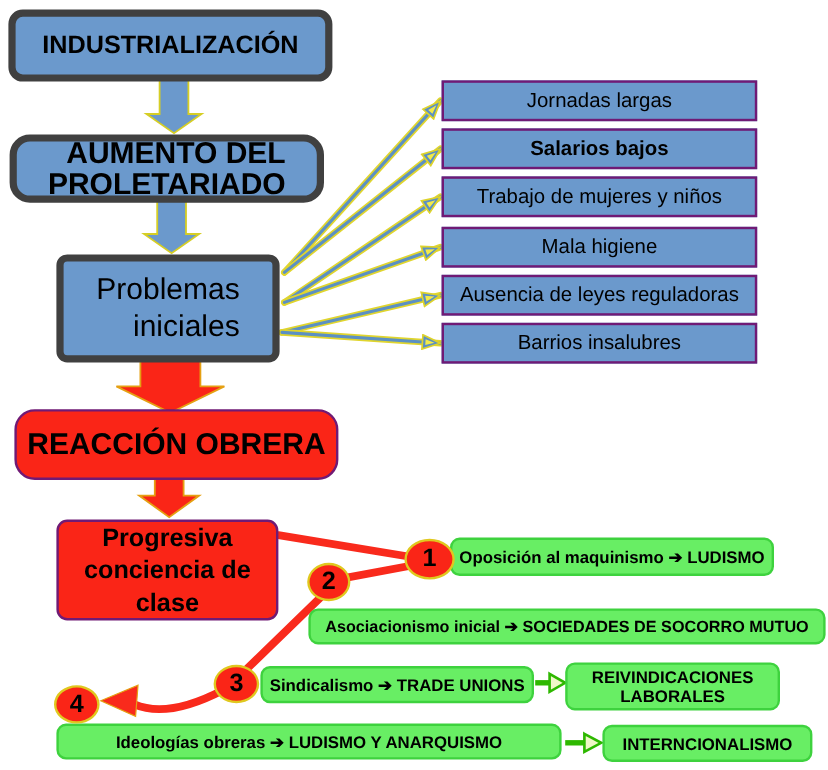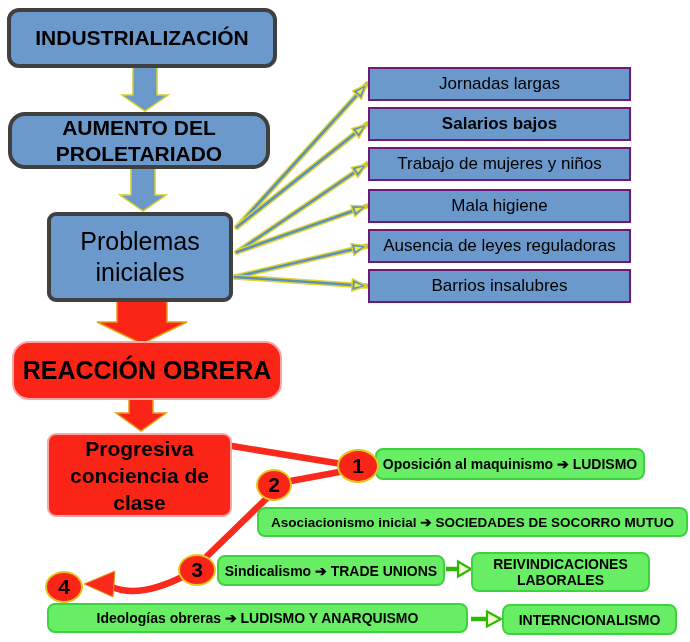--- a/index.html
+++ b/index.html
@@ -9,33 +9,33 @@
   html,body{margin:0;padding:0;background:#ffffff;}
   #stage{
     position:relative; width:690px; height:642px; background:#ffffff; overflow:hidden;
     font-family:"Liberation Sans", sans-serif; color:#000;
   }
   #connectors{position:absolute;left:0;top:0;z-index:0;}
   .node{
     position:absolute; display:flex; align-items:center; justify-content:center;
     text-align:center; white-space:pre-line; box-sizing:border-box; z-index:1;
   }
-  .bluebox{ background:var(--blue); border:4px solid #404040; border-radius:14px; font-weight:bold; }
+  .bluebox{ background:var(--blue); border:6px solid #404040; border-radius:14px; font-weight:bold;text-align:right; }
   .bluerow{ background:var(--blue); border:2px solid #701a75; font-size:17px; }
-  .redbox{ background:var(--red); border:2px solid #fca5a5; font-weight:bold; }
+  .redbox{ background:var(--red); border:2px solid #701a75; font-weight:bold; }
   .greenbox{ background:var(--green); border:2px solid var(--green-border); border-radius:8px;
     font-weight:bold; font-size:14px; white-space:nowrap; }
   .circle{
     position:absolute; background:var(--red); border:2px solid #e0c81e; border-radius:50%;
     display:flex; align-items:center; justify-content:center;
     font-weight:bold; font-size:21px; z-index:2; box-sizing:border-box;
   }
   
   #b-indus     {left:7;  left:7px;  top:8px;   width:270px; height:60px; font-size:21px; border-radius:12px;}
-  #b-aumento   {left:8px;  top:112px; width:262px; height:57px; font-size:21px; line-height:26px; border-radius:17px;}
+  #b-aumento   {left:8px;  top:112px; width:262px; height:57px; font-size:25px; line-height:26px; border-radius:17px;}
   #b-problemas {left:47px; top:212px; width:186px; height:90px; font-size:25px; font-weight:normal; line-height:31px; border-radius:9px;}
   #b-reaccion  {left:12px; top:341px; width:270px; height:59px; font-size:25px; border-radius:17px;}
   #b-progresiva{left:47px; top:433px; width:185px; height:84px; font-size:21px; line-height:27px; border-radius:9px;}
   .prow{left:368px; width:263px; height:34px;}
   #p-0{top:67px;} #p-1{top:107px;font-weight:bold;} #p-2{top:147px;} #p-3{top:189px;} #p-4{top:229px;} #p-5{top:269px;}
   #g-1{left:375px; top:448px; width:270px; height:32px;}
   #g-2{left:257px; top:507px; width:431px; height:30px; font-size:13.5px;}
   #g-3{left:217px; top:555px; width:228px; height:31px;}
   #g-4{left:471px; top:552px; width:179px; height:40px; line-height:16px; white-space:pre-line;}
   #g-5{left:47px;  top:603px; width:421px; height:30px;}

